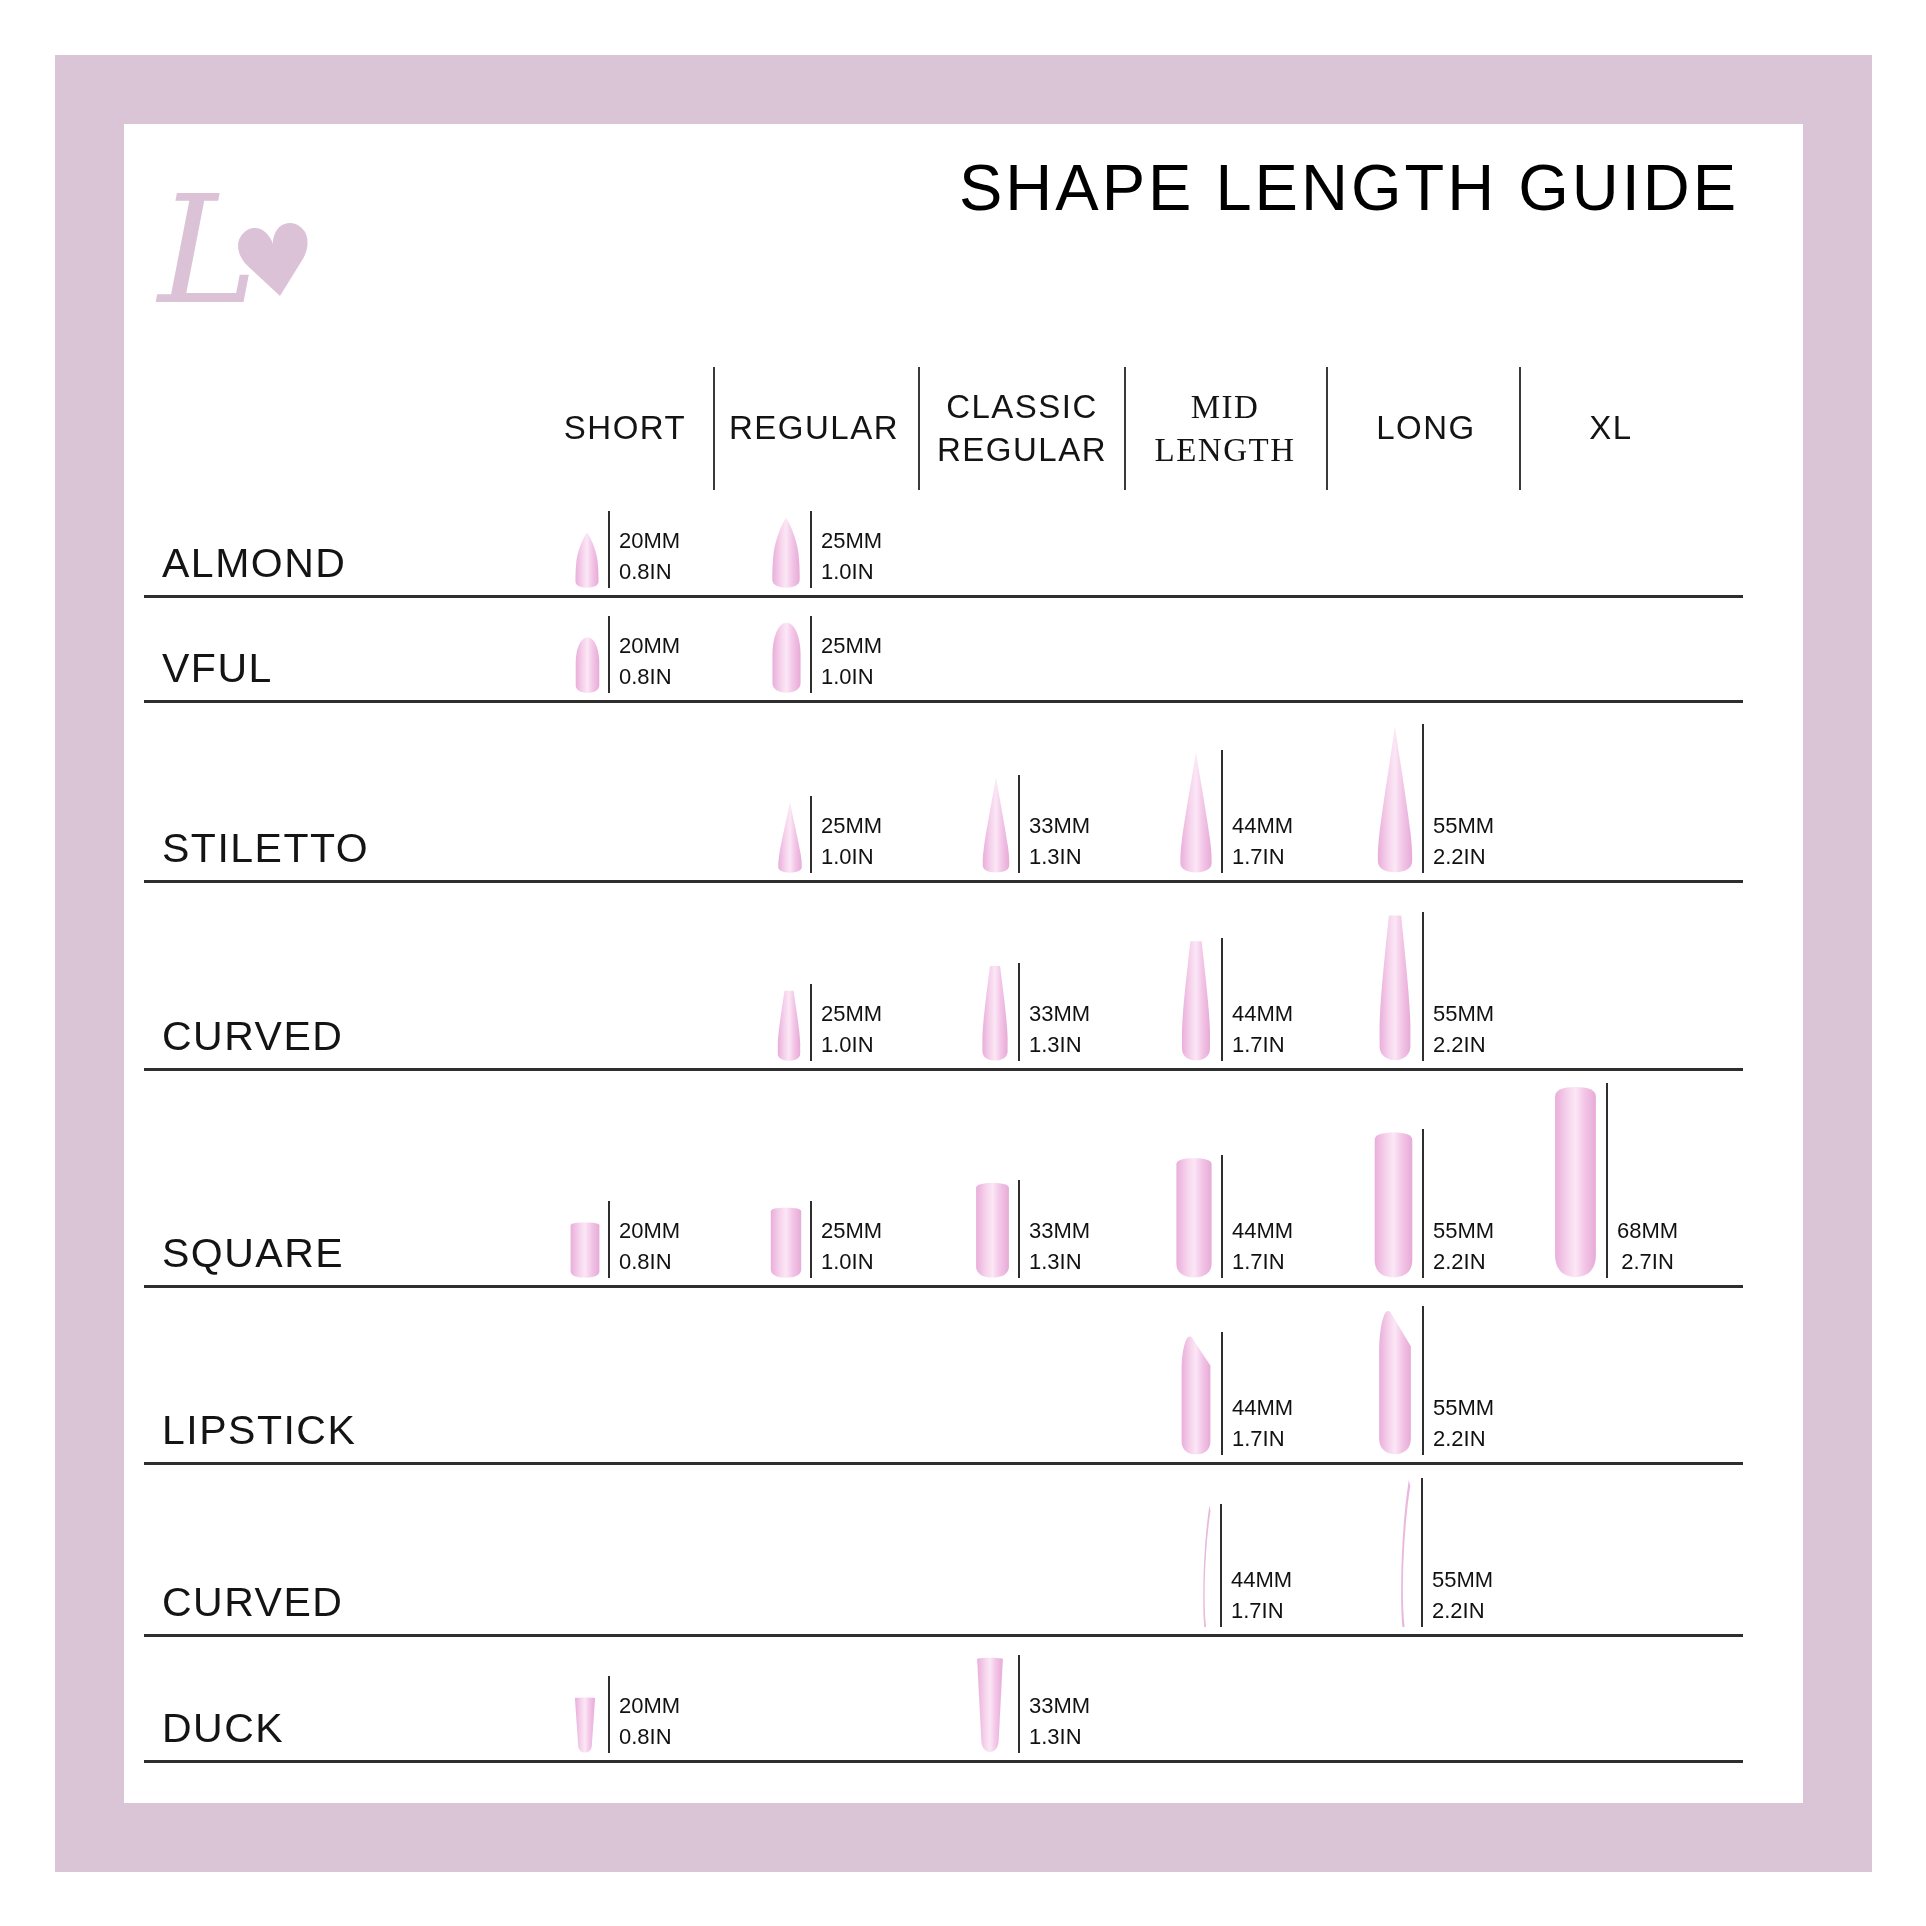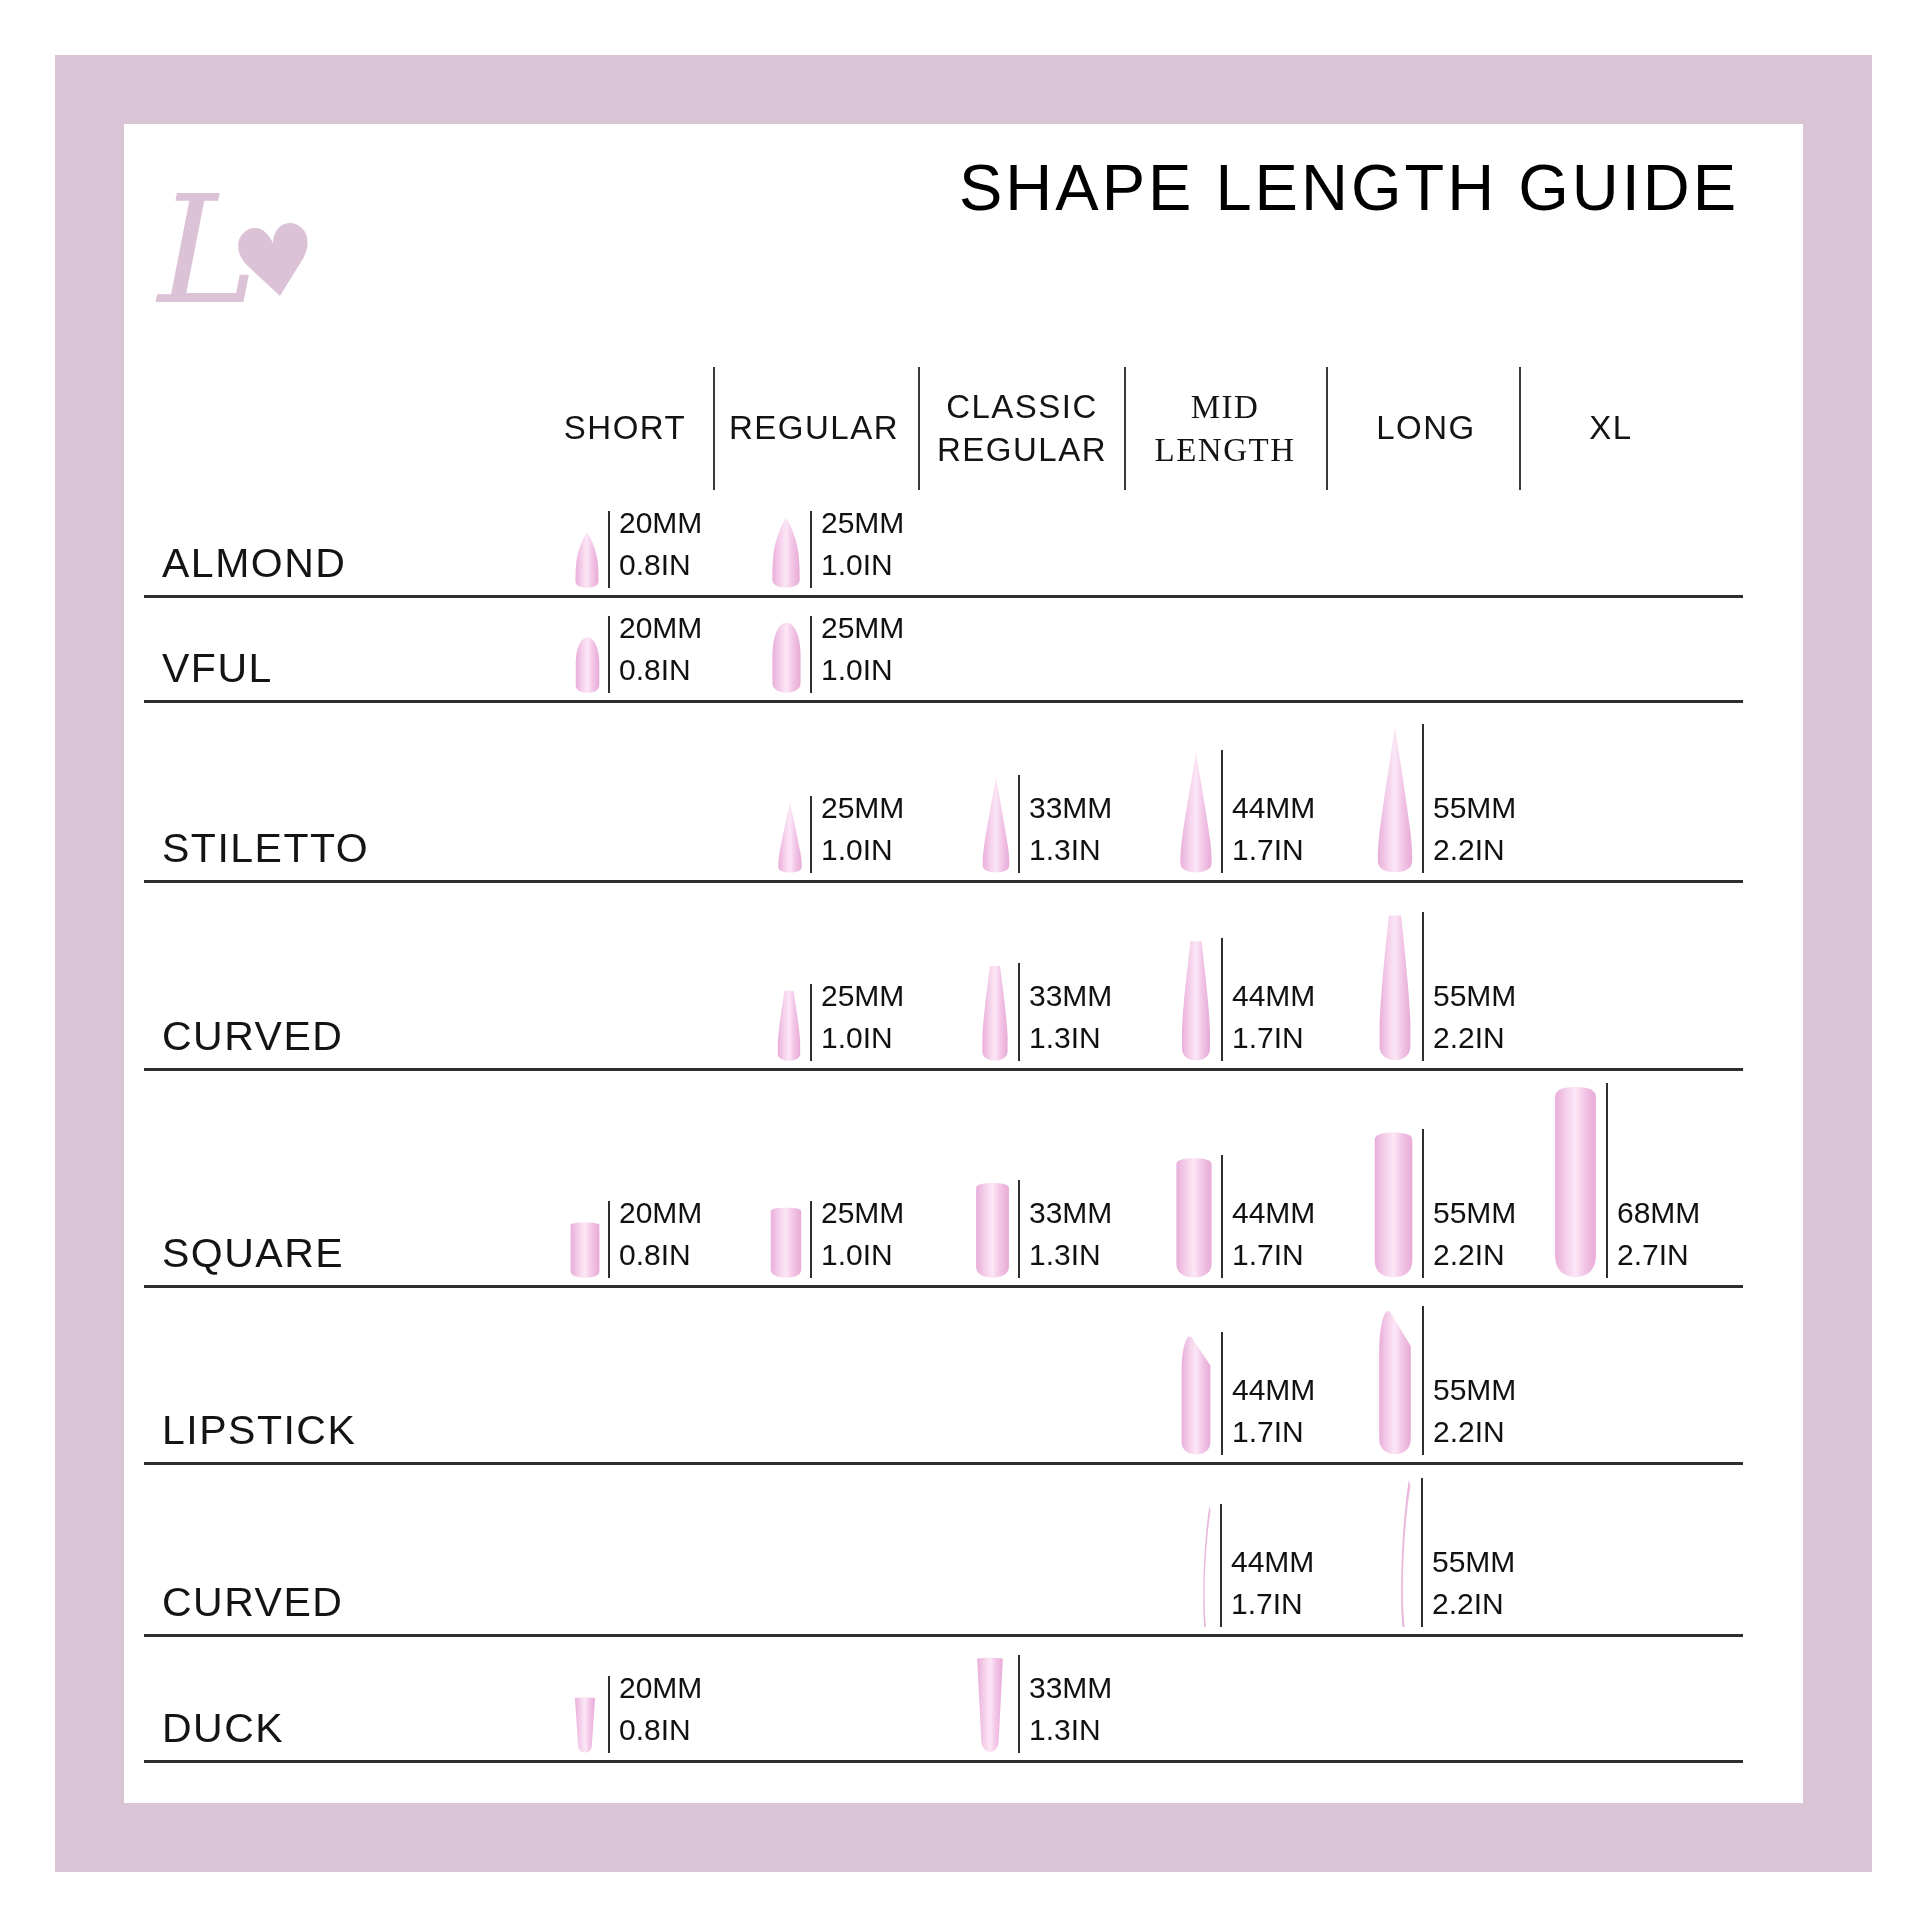--- a/index.html
+++ b/index.html
@@ -32,21 +32,21 @@
     line-height:1.3;white-space:pre-line;color:#141414;
   }
   .divider{position:absolute;top:5px;width:2px;height:123px;background:#3a3a3a;}
   
   #table{position:absolute;left:144px;top:495px;width:1599px;}
   .row{position:relative;border-bottom:3px solid #2e2e2e;}
   .row-label{position:absolute;left:18px;bottom:8px;font-size:41px;letter-spacing:1.5px;color:#141414;}
   .cell{position:absolute;bottom:7px;display:flex;align-items:flex-end;}
   .nail{display:block;flex:0 0 auto;}
   .rule{width:2px;background:#2e2e2e;margin-left:5px;flex:0 0 auto;}
-  .meas{margin-left:9px;font-size:30px;line-height:1.42;padding-bottom:1px;white-space:nowrap;color:#111;}
+  .meas{margin-left:9px;font-size:22px;line-height:1.42;padding-bottom:1px;white-space:nowrap;color:#111;}
 </style>
 </head>
 <body>
 
 <svg width="0" height="0" style="position:absolute" aria-hidden="true">
   <defs>
     <linearGradient id="nailGrad" x1="0" y1="0" x2="1" y2="0">
       <stop offset="0" stop-color="#e9aeda"></stop>
       <stop offset="0.3" stop-color="#f6d3ec"></stop>
       <stop offset="0.5" stop-color="#fbe7f6"></stop>
@@ -259,21 +259,21 @@
       <div class="cell" style="left: 1226px;">
         <svg viewBox="0 0 100 100" preserveAspectRatio="none" width="47" height="147" class="nail">
           <path d="M10 6 C10 2.5 25 1 50 1 C75 1 90 2.5 90 6 L90 88 C90 96 73 99.5 50 99.5 C27 99.5 10 96 10 88 Z" fill="url(#nailGrad)"></path>
         </svg>
         <div class="rule" style="height: 149px;"></div>
         <div class="meas">
           <div>55MM</div>
           <div>2.2IN</div>
         </div>
       </div>
-      <div class="cell" style="left: 1406px;">
+      <div class="cell" style="left: 1406px; text-align: center;">
         <svg viewBox="0 0 100 100" preserveAspectRatio="none" width="51" height="193" class="nail">
           <path d="M10 6 C10 2.5 25 1 50 1 C75 1 90 2.5 90 6 L90 88 C90 96 73 99.5 50 99.5 C27 99.5 10 96 10 88 Z" fill="url(#nailGrad)"></path>
         </svg>
         <div class="rule" style="height: 195px;"></div>
         <div class="meas">
           <div>68MM</div>
           <div>2.7IN</div>
         </div>
       </div>
     </div>

